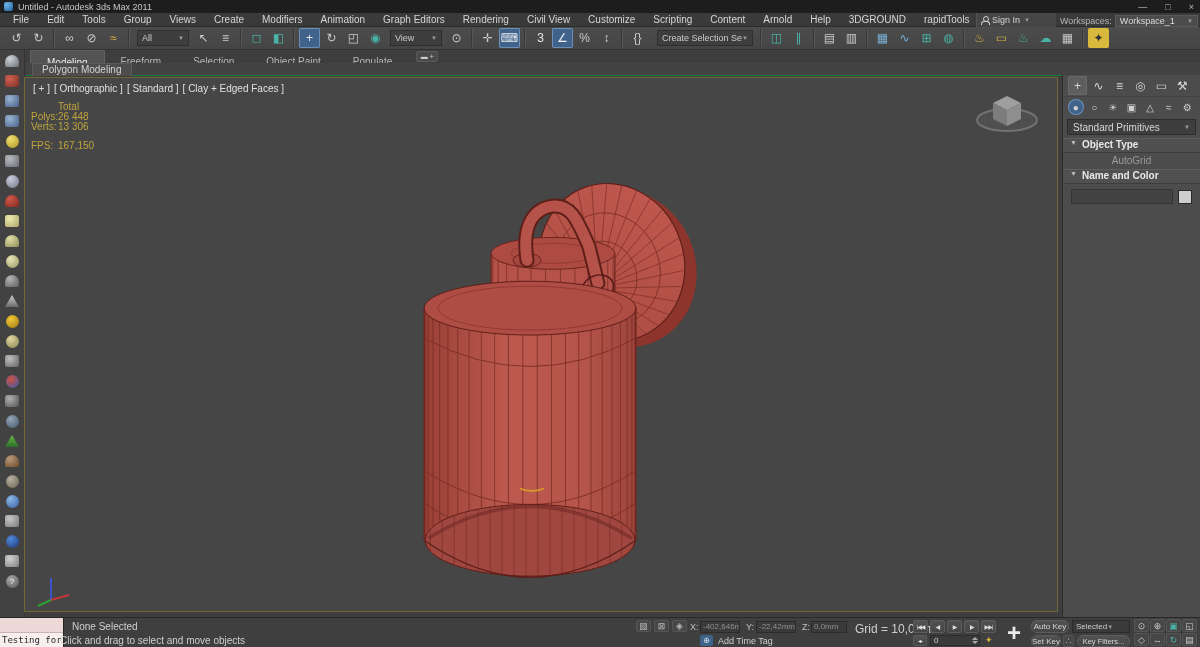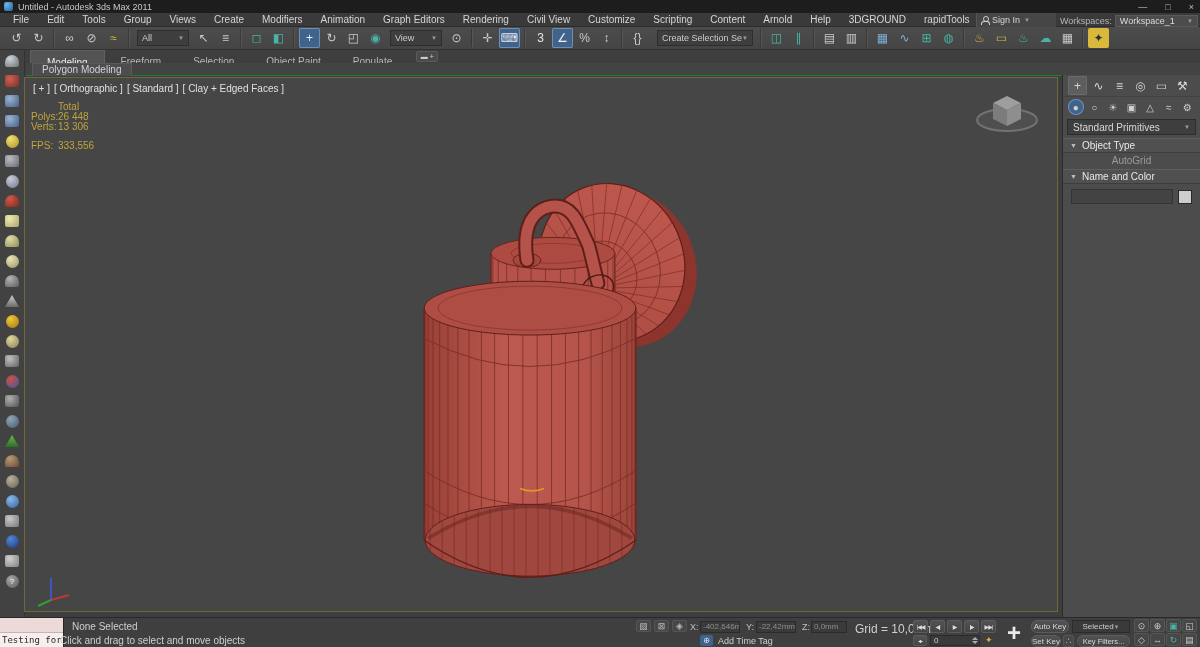--- a/index.html
+++ b/index.html
@@ -61,41 +61,41 @@
 
   
   .cmd-panel{position:absolute;right:0;top:75px;width:138px;bottom:30px;background:#4c4c4c;border-left:1px solid #2c2c2c;font-size:10px}
   .cp-tabs{display:flex;height:22px;align-items:center;padding:0 5px;gap:2px;font-size:12px;color:#d6d6d6;border-bottom:1px solid #424242}
   .cp-tab{width:19px;height:19px;display:flex;align-items:center;justify-content:center;border-radius:2px}
   .cp-tab.active{background:#5e5e5e;box-shadow:inset 0 0 0 1px #6a6a6a}
   .cp-cats{display:flex;height:20px;align-items:center;padding:0 5px;gap:3px;font-size:10px;color:#d0d0d0}
   .cp-cat{width:17px;height:16px;display:flex;align-items:center;justify-content:center;border-radius:8px}
   .cp-cat.active{background:#40638c;box-shadow:inset 0 0 0 1px #6e8fb3}
   .cp-dd{margin:2px 4px 3px;height:16px;background:#3e3e3e;border:1px solid #2d2d2d;display:flex;align-items:center;justify-content:space-between;padding:0 5px;color:#d8d8d8}
-  .rollout-h{height:15px;background:#505050;border-top:1px solid #5e5e5e;border-bottom:1px solid #3d3d3d;display:flex;align-items:center;gap:5px;padding-left:7px;font-weight:normal;color:#e8e8e8}
+  .rollout-h{height:15px;background:#505050;border-top:1px solid #5e5e5e;border-bottom:1px solid #3d3d3d;display:flex;gap:5px;padding-left:7px;font-weight:bold;color:#e8e8e8}
   .roll-arrow{font-size:7px;color:#bbb}
   .autogrid{height:16px;line-height:16px;text-align:center;color:#9b9b9b}
   .obj-grid{display:grid;grid-template-columns:1fr 1fr;gap:4px 6px;padding:2px 10px 9px}
   .obj-btn{height:15px;background:linear-gradient(#5e5e5e,#4e4e4e);border:1px solid #393939;border-radius:8px;color:#e2e2e2;display:flex;align-items:center;justify-content:center;font-size:10px}
   .name-row{display:flex;gap:5px;padding:5px 8px;align-items:center}
   .name-input{flex:1;height:15px;background:#434343;border:1px solid #343434}
   .color-swatch{width:14px;height:14px;background:#cdcdcd;border:1px solid #292929}
 
   
   .statusbar{position:absolute;left:0;bottom:0;width:100%;height:30px;background:#3f3f3f;border-top:1px solid #292929}
   .listener{position:absolute;left:0;top:0;width:64px;height:30px;border-right:1px solid #252525}
   .listener .l1{height:15px;background:#eed9d9;border-bottom:1px solid #c9b2b2}
   .listener .l2{height:14px;background:#f7eeee;font-family:"DejaVu Sans Mono",monospace;font-size:9px;color:#2a2a2a;line-height:14px;padding-left:2px;white-space:nowrap;overflow:hidden}
   .st-txt{position:absolute;font-size:10px;color:#cfcfcf;white-space:nowrap}
   .st-ico{position:absolute;width:15px;height:12px;display:flex;align-items:center;justify-content:center;font-size:9px;color:#b8b8b8;background:#474747;border:1px solid #555;border-radius:2px}
   .coord-lbl{position:absolute;top:4px;font-size:9px;color:#c0c0c0}
   .coord-field{position:absolute;top:3px;height:12px;background:#3a3a3a;border:1px solid #2b2b2b;font-size:8px;color:#8f8f8f;line-height:10px;padding:0 2px;overflow:hidden;white-space:nowrap}
   .pb-btn{position:absolute;top:2px;width:15px;height:13px;background:linear-gradient(#525252,#454545);border:1px solid #5c5c5c;border-radius:2px;font-size:6px;color:#dcdcdc;display:flex;align-items:center;justify-content:center;letter-spacing:-1px}
   .sb-btn{position:absolute;background:linear-gradient(#525252,#454545);border:1px solid #5c5c5c;border-radius:6px;color:#d8d8d8;font-size:8px;display:flex;align-items:center;justify-content:center;white-space:nowrap;overflow:hidden}
-  .sb-dd{position:absolute;background:#3a3a3a;border:1px solid #2b2b2b;color:#cfcfcf;font-size:8px;display:flex;align-items:center;justify-content:center;padding:0 3px}
+  .sb-dd{position:absolute;background:#3a3a3a;border:1px solid #2b2b2b;color:#cfcfcf;font-size:8px;display:flex;align-items:center;justify-content:flex-start;padding:0 3px}
   .frame-field{position:absolute;left:930px;top:17px;width:50px;height:11px;background:#3a3a3a;border:1px solid #2b2b2b;font-size:8px;color:#d0d0d0;display:flex;align-items:center;padding-left:3px;justify-content:space-between}
   .spin{display:flex;flex-direction:column;gap:1px;padding-right:1px}
   .spin b{width:0;height:0;border-left:3px solid transparent;border-right:3px solid transparent}
   .spin .up{border-bottom:3px solid #aaa}
   .spin .dn{border-top:3px solid #aaa}
   .nav-grid{position:absolute;left:1134px;top:1px;display:grid;grid-template-columns:repeat(4,15px);grid-auto-rows:13px;gap:1px}
   .nav-btn{background:#474747;border:1px solid #565656;border-radius:2px;display:flex;align-items:center;justify-content:center;font-size:9px;color:#c9c9c9}
   .bigplus{position:absolute;left:1000px;top:1px;width:28px;height:28px;display:flex;align-items:center;justify-content:center;font-size:24px;font-weight:bold;color:#e9e9e9}
   .timetag-ico{position:absolute;left:700px;top:17px;width:13px;height:11px;background:#40638c;border-radius:2px;display:flex;align-items:center;justify-content:center;font-size:8px;color:#dfe9f5}
   .key-ico{position:absolute;left:985px;top:17px;font-size:9px;color:#d9b53f}
@@ -308,21 +308,21 @@
   <div class="vp-label" id="vp-label">
       <span>[ + ]</span>
       <span>[ Orthographic ]</span>
       <span>[ Standard ]</span>
       <span>[ Clay + Edged Faces ]</span>
     </div>
   <div class="vp-stats">
     <div class="srow"><span class="slbl"></span><span>Total</span></div>
     <div class="srow"><span class="slbl">Polys:</span><span>26 448</span></div>
     <div class="srow"><span class="slbl">Verts:</span><span>13 306</span></div>
-    <div class="srow fps-row"><span class="slbl">FPS:</span><span>333,556</span></div>
+    <div class="srow fps-row"><span class="slbl">FPS:</span><span>167,150</span></div>
   </div>
 
   <svg id="model-svg" viewBox="0 0 1034 535" preserveAspectRatio="none">
     <defs>
       <linearGradient id="cylG" x1="0" y1="0" x2="1" y2="0">
         <stop offset="0" stop-color="#994036"></stop>
           <stop offset="0.4" stop-color="#bd5a4f"></stop>
         <stop offset="0.75" stop-color="#b5544a"></stop>
           <stop offset="1" stop-color="#9c453c"></stop>
       </linearGradient>

